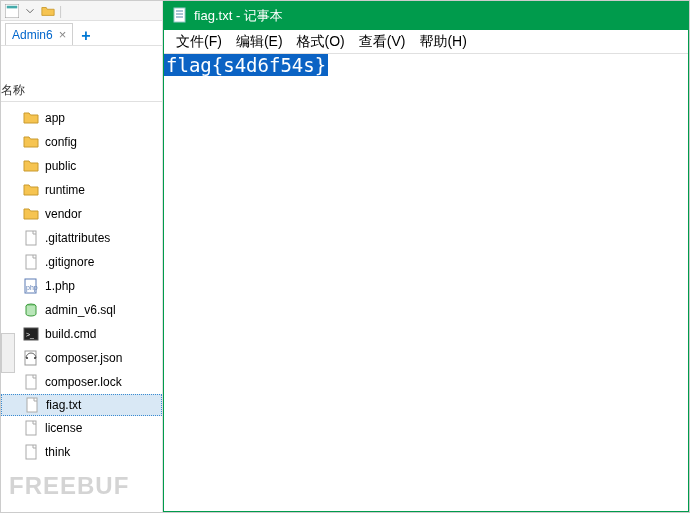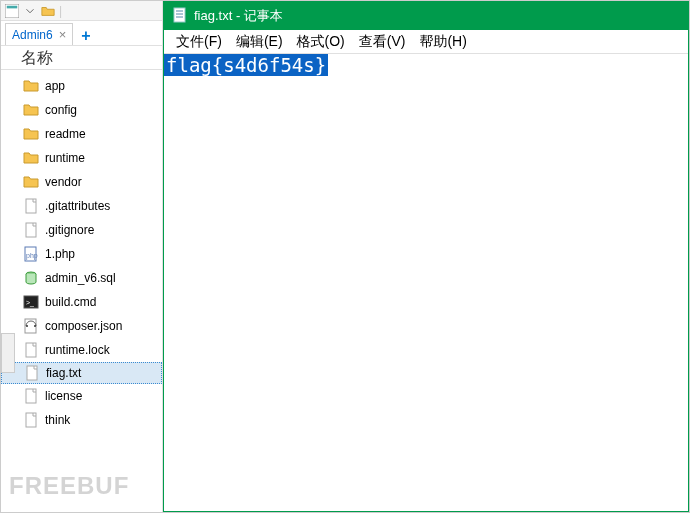--- a/index.html
+++ b/index.html
@@ -46,24 +46,24 @@
       background: #fff;
       color: #0066cc;
       font-size: 12px;
       gap: 6px;
     }
     .tab-close { color: #888; font-size: 13px; cursor: pointer; }
     .tab-add { color: #0078d4; font-size: 16px; font-weight: bold; margin-left: 8px; cursor: pointer; }
     .col-header {
       height: 24px;
       line-height: 24px;
-      padding-left: 20px;
       color: #333;
       border-bottom: 1px solid #e0e0e0;
-      font-size: 16px;
+      font-size: 12px;
+      margin-top: 32px;
     }
     .tree {
       padding: 4px 0;
     }
     .tree-item {
       display: flex;
       align-items: center;
       height: 24px;
       padding-left: 22px;
       gap: 6px;
@@ -193,21 +193,21 @@
         <div class="tree-item">
           <span class="folder-icon"><svg viewBox="0 0 16 16">
               <path d="M1 3h5l1.5 2H15v8H1z" fill="#f6c451" stroke="#c99a2e"></path>
             </svg></span>
           <span>config</span>
         </div>
         <div class="tree-item">
           <span class="folder-icon"><svg viewBox="0 0 16 16">
               <path d="M1 3h5l1.5 2H15v8H1z" fill="#f6c451" stroke="#c99a2e"></path>
             </svg></span>
-          <span>readme</span>
+          <span>public</span>
         </div>
         <div class="tree-item">
           <span class="folder-icon"><svg viewBox="0 0 16 16">
               <path d="M1 3h5l1.5 2H15v8H1z" fill="#f6c451" stroke="#c99a2e"></path>
             </svg></span>
           <span>runtime</span>
         </div>
         <div class="tree-item">
           <span class="folder-icon"><svg viewBox="0 0 16 16">
               <path d="M1 3h5l1.5 2H15v8H1z" fill="#f6c451" stroke="#c99a2e"></path>
@@ -256,21 +256,21 @@
               <circle cx="4" cy="8" r="1" fill="#333"></circle>
               <circle cx="12" cy="8" r="1" fill="#333"></circle>
             </svg></span>
           <span>composer.json</span>
         </div>
         <div class="tree-item">
           <span class="folder-icon"><svg viewBox="0 0 16 16">
               <rect x="3" y="1" width="10" height="14" fill="#fff" stroke="#aaa"></rect>
               <path d="M10 1v3h3" fill="none" stroke="#aaa"></path>
             </svg></span>
-          <span>runtime.lock</span>
+          <span>composer.lock</span>
         </div>
         <div class="tree-item selected">
           <span class="folder-icon"><svg viewBox="0 0 16 16">
               <rect x="3" y="1" width="10" height="14" fill="#fff" stroke="#aaa"></rect>
               <path d="M10 1v3h3" fill="none" stroke="#aaa"></path>
             </svg></span>
           <span>fiag.txt</span>
         </div>
         <div class="tree-item">
           <span class="folder-icon"><svg viewBox="0 0 16 16">

